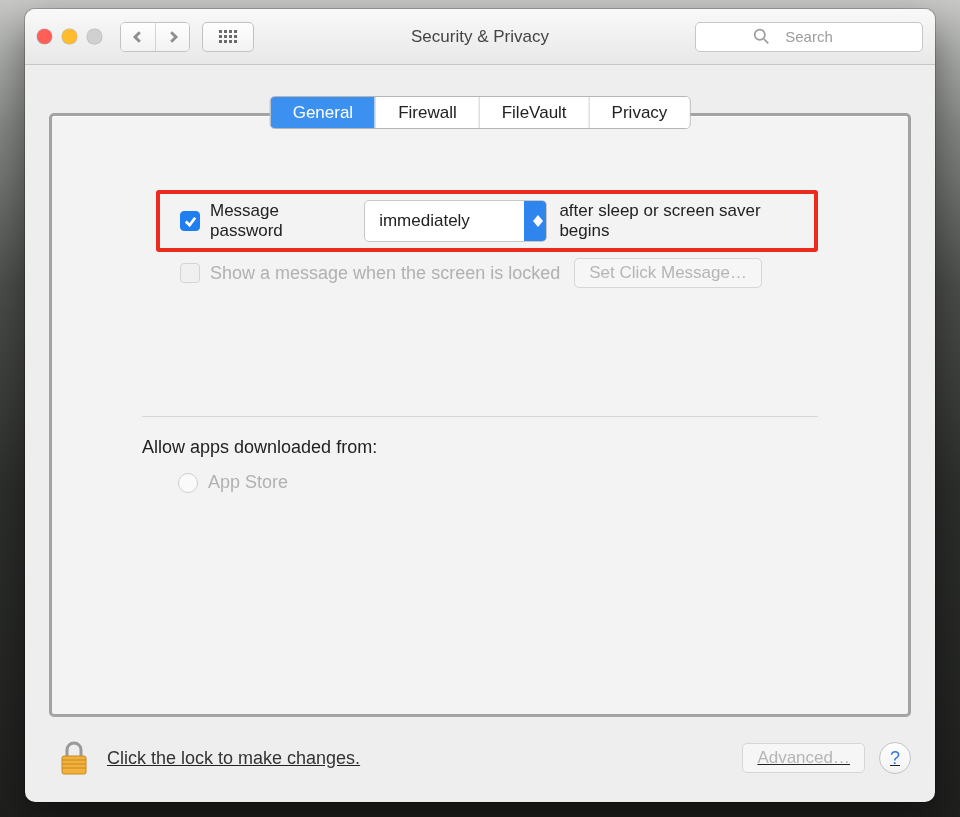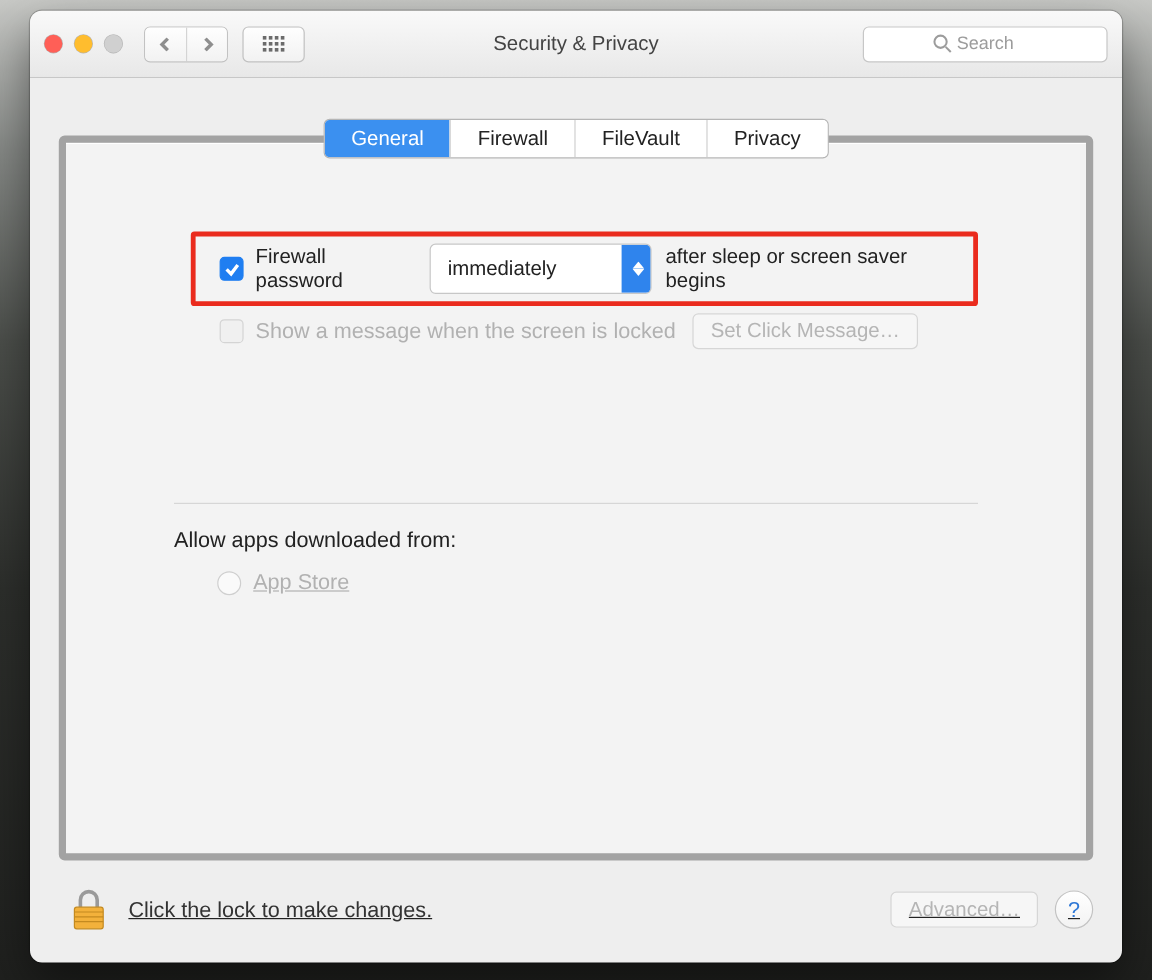--- a/index.html
+++ b/index.html
@@ -54,37 +54,37 @@
     background:linear-gradient(#fefefe,#f2f2f2); display:flex;align-items:center;justify-content:center;
     cursor:default;
   }
   .gridbtn svg{width:20px;height:15px;}
   .gridbtn rect{fill:#6b6b6b;}
   .title{
     position:absolute; left:0;right:0; text-align:center; font-size:17px; font-weight:500;
     color:#444; pointer-events:none;
   }
   .searchwrap{
-    margin-left:auto; position:relative; width:204px;
+    margin-left:auto; position:relative; width:228px;
   }
   .searchwrap input{
     width:100%; height:30px; border:1px solid #c7c7c7; border-radius:5px;
     background:#fff; padding:0 10px 0 30px; font-size:15px; color:#888;
   }
   .searchwrap .sicon{
     position:absolute; left:58px; top:6px; width:17px;height:17px;
     fill:none; stroke:#9c9c9c; stroke-width:2;
   }
   .searchwrap input::placeholder{ color:#9c9c9c;}
   .searchwrap input{ text-align:center; padding-left:10px;}
   
   
   .panel {
     margin:48px 24px 2px 24px;
-    border:6px solid #a3a3a3;
+    border:3px solid #a3a3a3;
     border-radius:5px;
     background:#f3f3f3;
     height:604px;
     box-shadow:0 1px 0 #fff inset;
     position:relative;
   }
   
   .tabs{
     position:absolute; top:-20px; left:50%; transform:translateX(-50%);
     display:flex; border:1px solid #b5b5b5; border-radius:5px; overflow:hidden;
@@ -138,21 +138,21 @@
   .msgrow{
     margin:6px 0 0 38px;
     display:flex; align-items:center; color:#b1b1b1; font-size:18px;
   }
   .msgrow .chk{margin-right:10px;}
   
   .divider{height:1px;background:#d6d6d6;margin:128px 0 20px 0;}
   
   .section2{padding:0 90px;}
   .section2 h4{font-weight:400;font-size:18px;margin:0 0 14px 0;color:#222;}
-  .radio-row{display:flex;align-items:center;color:#b1b1b1;font-size:18px;margin:6px 0 6px 36px;text-decoration:underline;}
+  .radio-row{display:flex;align-items:center;color:#b1b1b1;font-size:18px;margin:6px 0 6px 36px;}
   .radio{width:20px;height:20px;border-radius:50%;border:1px solid #cfcfcf;background:#fafafa;margin-right:10px;display:flex;align-items:center;justify-content:center;flex:0 0 auto;}
   .radio span{width:8px;height:8px;border-radius:50%;background:#b8b8b8;display:none;}
   .radio.selected span{display:block;}
   
   
   .footer{
     margin-top:auto; height:78px; display:flex; align-items:center;
     padding:0 24px 10px 34px;
     text-decoration:underline;
   }
@@ -222,21 +222,21 @@
     </div>
 
     <div class="section1">
 
       <div class="hlrow">
         <span class="chk checked">
           <svg viewBox="0 0 14 14">
               <polyline points="2,7 6,11 12,3"></polyline>
             </svg>
         </span>
-        <span>Firewall password</span>
+        <span>Message password</span>
         <span class="select">
           <span>immediately</span>
           <span class="step">
             <svg viewBox="0 0 10 6">
                 <polygon points="5,0 10,6 0,6"></polygon>
               </svg>
             <svg viewBox="0 0 10 6">
                 <polygon points="0,0 10,0 5,6"></polygon>
               </svg>
           </span>

